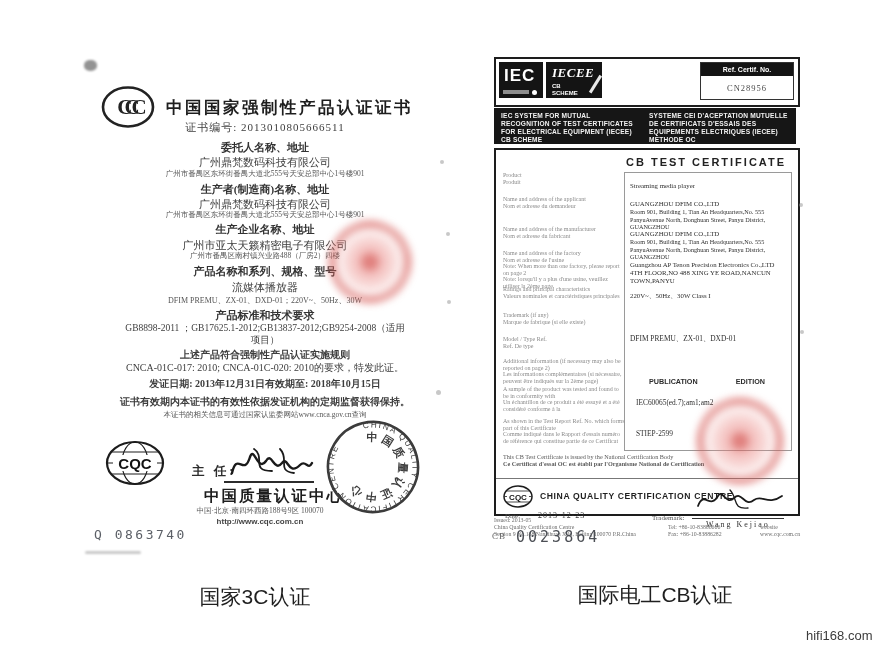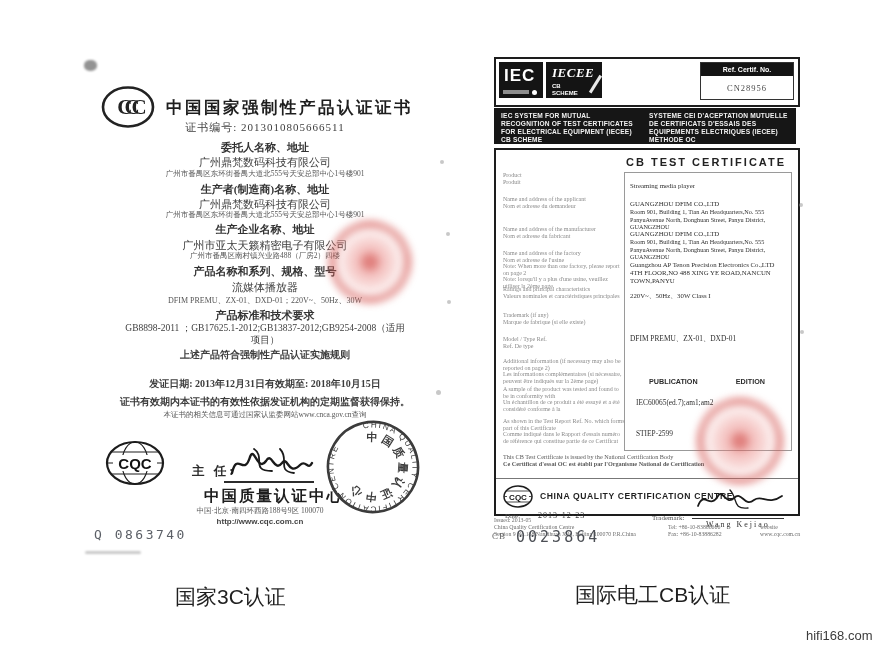--- a/index.html
+++ b/index.html
@@ -33,21 +33,21 @@
   .banner-col{flex:1;font-family:"Liberation Sans",sans-serif;font-weight:bold;font-size:6.6px;
               line-height:8px;color:#f2f2f2;letter-spacing:.2px;}
   #cb-main{position:absolute;left:494px;top:148px;width:302px;height:364px;border:2px solid #1d1d1d;background:#fff;}
   .cb-label{position:absolute;left:7px;width:122px;font-size:6px;line-height:6.5px;color:#8a8a8a;}
   .cb-val{position:absolute;font-size:6.8px;line-height:7.6px;color:#2f2f2f;}
   #cb-valbox{position:absolute;left:128px;top:22px;width:166px;height:277px;border:1px solid #9a9a9a;}
   .fineprint{font-size:5.8px;line-height:7px;color:#6d6d6d;}
 
   .speck{position:absolute;background:#9a9a9a;border-radius:50%;opacity:.55;}
   .caption{position:absolute;font-family:"Liberation Sans",sans-serif;font-size:21px;color:#1f1f1f;
-           text-align:left;white-space:nowrap;}
+           text-align:center;white-space:nowrap;}
 </style>
 </head>
 <body>
 
 <div id="canvas">
 
   <div class="abs" style="left:0;top:0;width:460px;height:575px;">
 
     <div class="abs" style="left:84px;top:60px;width:13px;height:11px;background:#5a5a5a;border-radius:45%;filter:blur(1px);opacity:.65;"></div>
 
@@ -75,20 +75,21 @@
 
       <div class="ln h11" style="top:209px;">产品名称和系列、规格、型号</div>
       <div class="ln t11" style="top:225px;">流媒体播放器</div>
       <div class="ln t8" style="top:240px;font-size:8px;">DFIM PREMU、ZX-01、DXD-01；220V~、50Hz、30W</div>
 
       <div class="ln h11" style="top:253px;">产品标准和技术要求</div>
       <div class="ln t10" style="top:267px;font-size:9.5px;">GB8898-2011 ；GB17625.1-2012;GB13837-2012;GB9254-2008（适用</div>
       <div class="ln t10" style="top:279px;font-size:9.5px;">项目）</div>
 
       <div class="ln t10" style="top:293px;font-weight:bold;">上述产品符合强制性产品认证实施规则</div>
+      <div class="ln t10" style="top:306px;">CNCA-01C-017: 2010; CNCA-01C-020: 2010的要求，特发此证。</div>
 
       <div class="ln" style="top:322px;display:flex;justify-content:center;">
         <span class="t10 b">发证日期: 2013年12月31日</span>
         <span class="t10 b">有效期至: 2018年10月15日</span>
       </div>
 
       <div class="ln t10" style="top:340px;font-weight:bold;">证书有效期内本证书的有效性依据发证机构的定期监督获得保持。</div>
       <div class="ln t8" style="top:355px;">本证书的相关信息可通过国家认监委网站www.cnca.gov.cn查询</div>
     </div>
 

